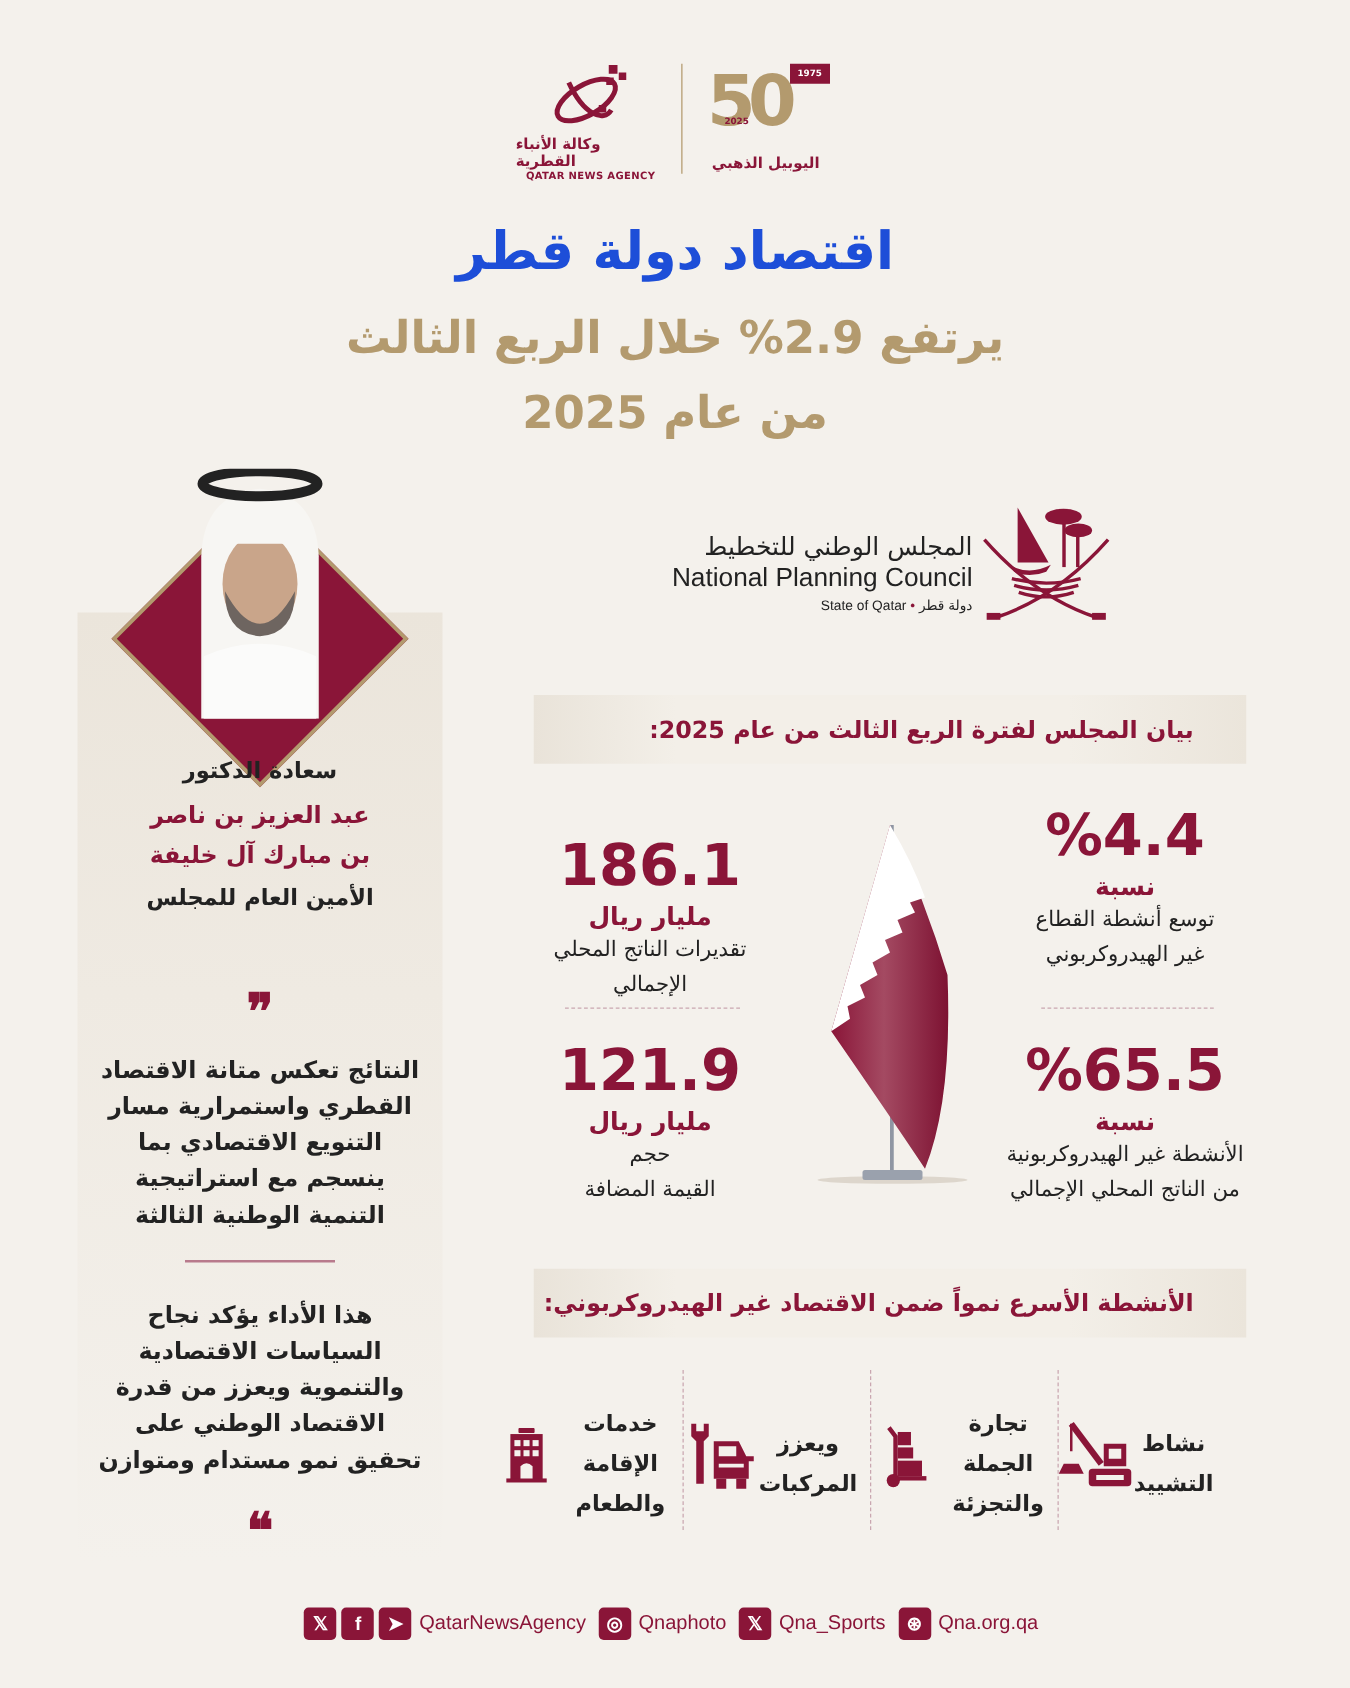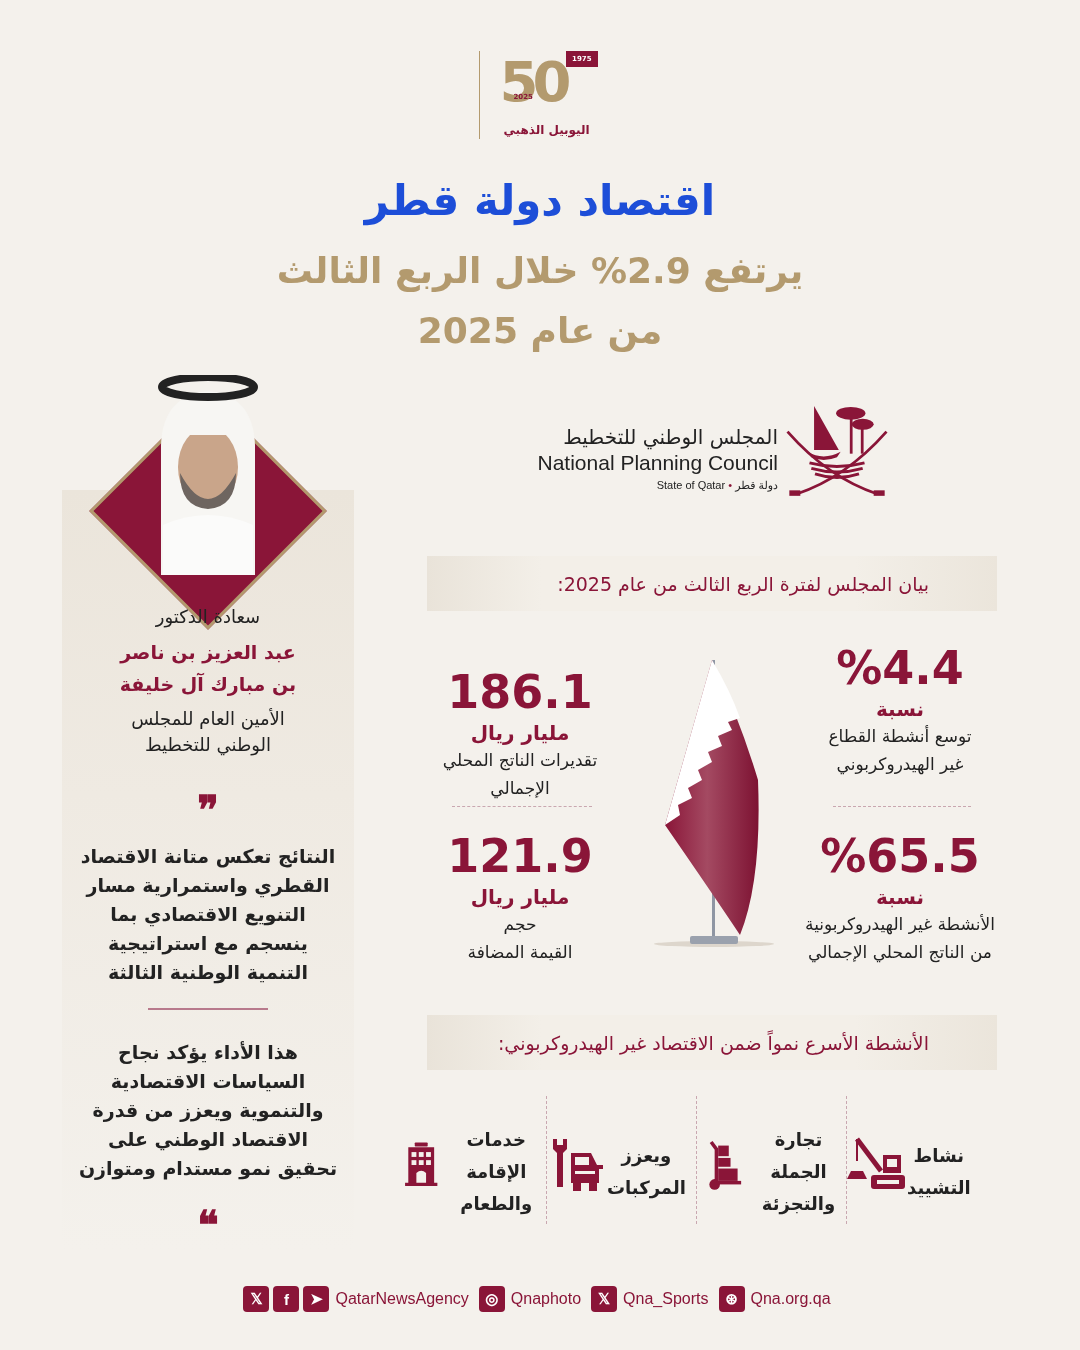--- a/index.html
+++ b/index.html
@@ -39,33 +39,33 @@
   .npc-en { font-size: 21px; color: #222; line-height: 28px; font-family: "Liberation Sans", sans-serif; }
   .npc-state { font-size: 11px; color: #222; line-height: 16px; font-family: "Liberation Sans", sans-serif; }
   .npc-state .dot { color: #8a1538; }
   .npc-emblem { position: absolute; right: 8px; top: 0; width: 110px; height: 110px; }
 
   
   .left-panel { left: 62px; top: 490px; width: 292px; height: 760px; background: linear-gradient(180deg, #ebe5db 0%, #efeae2 40%, #f4f1ec 100%); }
   .portrait-wrap { left: 98px; top: 375px; width: 220px; height: 220px; }
   .diamond { position: absolute; left: 26px; top: 52px; width: 168px; height: 168px; transform: rotate(45deg); border: 3px solid #b39a6e; background: #8a1538; overflow: hidden; }
   .person { position: absolute; left: 55px; top: 0; width: 110px; height: 200px; }
-  .left-text { left: 62px; width: 292px; text-align: center; direction: rtl; }
+  .left-text { left: 62px; width: 292px; text-align: center; direction: rtl; font-weight: bold; }
   .honorific { top: 606px; font-size: 18px; color: #222; }
   .name { top: 636px; font-size: 19px; font-weight: bold; color: #8a1538; line-height: 32px; }
   .position { top: 706px; font-size: 18px; color: #222; line-height: 26px; }
   .quote-mark { left: 62px; width: 292px; text-align: center; font-size: 40px; font-weight: bold; color: #8a1538; line-height: 30px; font-family: "DejaVu Serif", serif; }
   .q-open { top: 795px; }
   .q-close { top: 1210px; }
   .quote1 { top: 842px; font-size: 19px; font-weight: bold; color: #222; line-height: 29px; }
   .quote-divider { left: 148px; top: 1008px; width: 120px; height: 2px; background: #b87a8c; }
   .quote2 { top: 1038px; font-size: 19px; font-weight: bold; color: #222; line-height: 29px; }
 
   
-  .bar { left: 427px; width: 570px; height: 55px; background: linear-gradient(90deg, #e9e3d9 0%, #f3efe8 20%, #f3efe8 75%, #ebe5db 100%); direction: rtl; font-size: 19px; font-weight: normal; color: #8a1538; padding-right: 68px; display: flex; align-items: center; }
+  .bar { left: 427px; width: 570px; height: 55px; background: linear-gradient(90deg, #e9e3d9 0%, #f3efe8 20%, #f3efe8 75%, #ebe5db 100%); direction: rtl; font-size: 19px; font-weight: bold; color: #8a1538; padding-right: 42px; display: flex; align-items: center; }
   .bar1 { top: 556px; }
   .bar2 { top: 1015px; }
 
   
   .stat { width: 200px; text-align: center; direction: rtl; }
   .stat .num { font-size: 46px; font-weight: bold; color: #8a1538; line-height: 56px; direction: ltr; }
   .stat .unit { font-size: 20px; font-weight: bold; color: #8a1538; line-height: 26px; }
   .stat .desc { font-size: 17px; color: #222; line-height: 28px; text-align: center; }
   .s-tl { left: 420px; top: 664px; }
   .s-tr { left: 800px; top: 640px; }
@@ -86,20 +86,32 @@
 
   
   .footer { left: 0; top: 1284px; width: 1080px; height: 30px; display: flex; justify-content: center; align-items: center; gap: 4px; font-family: "Liberation Sans", sans-serif; }
   .soc { width: 26px; height: 26px; background: #8a1538; border-radius: 4px; color: #fff; display: flex; align-items: center; justify-content: center; font-size: 15px; font-weight: bold; }
   .soc-text { font-size: 16px; color: #8a1538; margin: 0 6px 0 2px; }
 </style>
 </head>
 <body>
 
 <div class="abs logos">
+  <div class="qna-logo">
+    <svg viewBox="0 0 80 60">
+      <ellipse cx="36" cy="32" rx="26" ry="12" fill="none" stroke="#8a1538" stroke-width="4" transform="rotate(-30 36 32)"></ellipse>
+      <path d="M22 18 C 34 44, 50 50, 56 40" fill="none" stroke="#8a1538" stroke-width="4"></path>
+      <rect x="54" y="4" width="7" height="7" fill="#8a1538"></rect>
+      <rect x="62" y="10" width="6" height="6" fill="#8a1538"></rect>
+      <rect x="52" y="14" width="6" height="6" fill="#8a1538"></rect>
+      <rect x="46" y="36" width="6" height="6" fill="#8a1538"></rect>
+    </svg>
+    <div class="qna-ar">وكالة الأنباء القطرية</div>
+    <div class="qna-en">QATAR NEWS AGENCY</div>
+  </div>
   <div class="logo-divider"></div>
   <div class="jubilee">
     <div class="fifty">50</div>
     <div class="yr1975">1975</div>
     <div class="yr2025">2025</div>
     <div class="jub-label">اليوبيل الذهبي</div>
   </div>
 </div>
 
 <div class="abs title t1">اقتصاد دولة قطر</div>
@@ -146,21 +158,20 @@
   </svg>
 </div>
 
 <div class="abs left-text honorific">سعادة الدكتور</div>
 <div class="abs left-text name">
   <div>عبد العزيز بن ناصر</div>
   <div>بن مبارك آل خليفة</div>
 </div>
 <div class="abs left-text position">
   <div>الأمين العام للمجلس</div>
-  <div>الوطني للتخطيط</div>
 </div>
 <div class="abs quote-mark q-open">❞</div>
 <div class="abs left-text quote1" style="padding: 0 14px;">النتائج تعكس متانة الاقتصاد القطري واستمرارية مسار التنويع الاقتصادي بما ينسجم مع استراتيجية التنمية الوطنية الثالثة</div>
 <div class="abs quote-divider"></div>
 <div class="abs left-text quote2" style="padding: 0 14px;">هذا الأداء يؤكد نجاح السياسات الاقتصادية والتنموية ويعزز من قدرة الاقتصاد الوطني على تحقيق نمو مستدام ومتوازن</div>
 <div class="abs quote-mark q-close">❝</div>
 
 <div class="abs bar bar1">بيان المجلس لفترة الربع الثالث من عام 2025:</div>
 
 <div class="abs stat s-tr">

